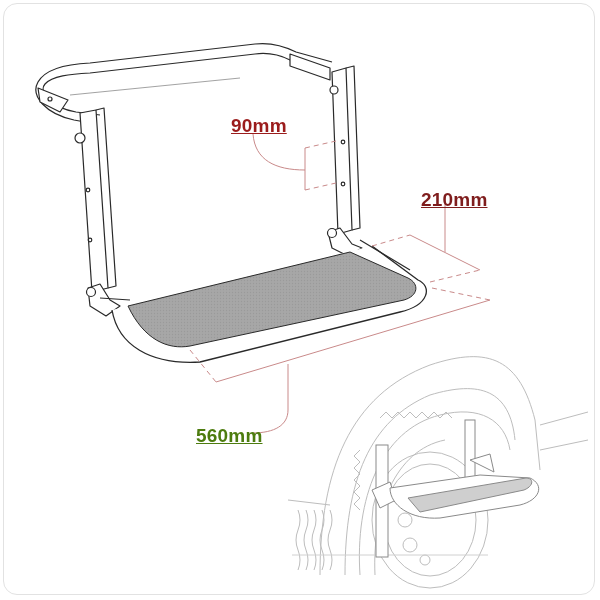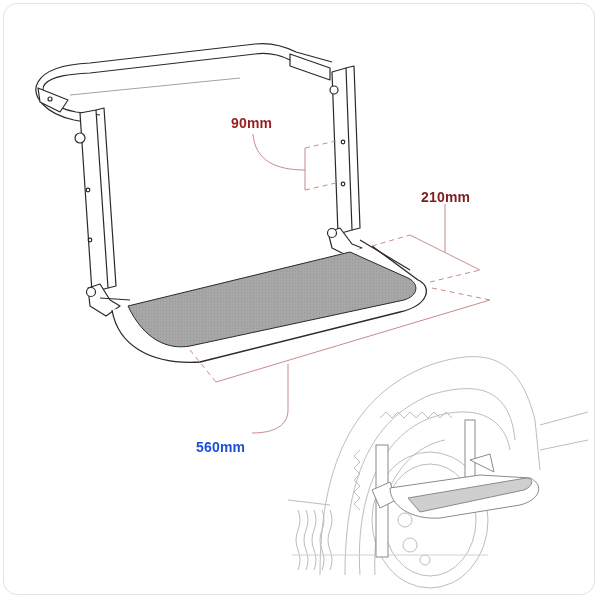--- a/index.html
+++ b/index.html
@@ -1,19 +1,19 @@
 <!DOCTYPE html>
 <html><head>
   <meta charset="utf-8">
   <style>
     html, body { margin: 0; padding: 0; background: #ffffff; }
     body { width: 600px; height: 600px; position: relative; overflow: hidden; font-family: "Liberation Sans", sans-serif; }
     .frame { position: absolute; left: 3px; top: 3px; width: 592px; height: 592px; border: 1.5px solid #e2e2e2; border-radius: 14px; background: #fff; box-sizing: border-box; }
     svg.art { position: absolute; left: 0; top: 0; }
-    .dim-label { position: absolute; font-weight: bold; font-size: 14px; letter-spacing: 0.2px; }
+    .dim-label { position: absolute; font-weight: bold; font-size: 19px; letter-spacing: 0.2px; text-decoration: underline; }
   </style>
 </head>
 <body>
 
 <div class="frame"></div>
 
 <svg class="art" width="600" height="600" viewBox="0 0 600 600">
   <defs>
     <pattern id="tread" width="3" height="3" patternUnits="userSpaceOnUse">
       <rect width="3" height="3" fill="#a7a7a7"></rect>
@@ -110,13 +110,13 @@
     <path d="M432 288 L 490 300" stroke-dasharray="5,4"></path>
 
     <path d="M190 350 L 216 382" stroke-dasharray="5,4"></path>
     <path d="M216 382 L 490 300"></path>
     <path d="M288 364 L 288 410 C 288 425, 275 433, 252 433"></path>
   </g>
 </svg>
 
 <div class="dim-label" style="left:231px; top:115px; color:#9b1c1c;">90mm</div>
 <div class="dim-label" style="left:421px; top:189px; color:#7f1d1d;">210mm</div>
-<div class="dim-label" style="left:196px; top:439px; color:#1d4ed8;">560mm</div>
+<div class="dim-label" style="left:196px; top:425px; color:#4d7c0f;">560mm</div>
 
 </body></html>

